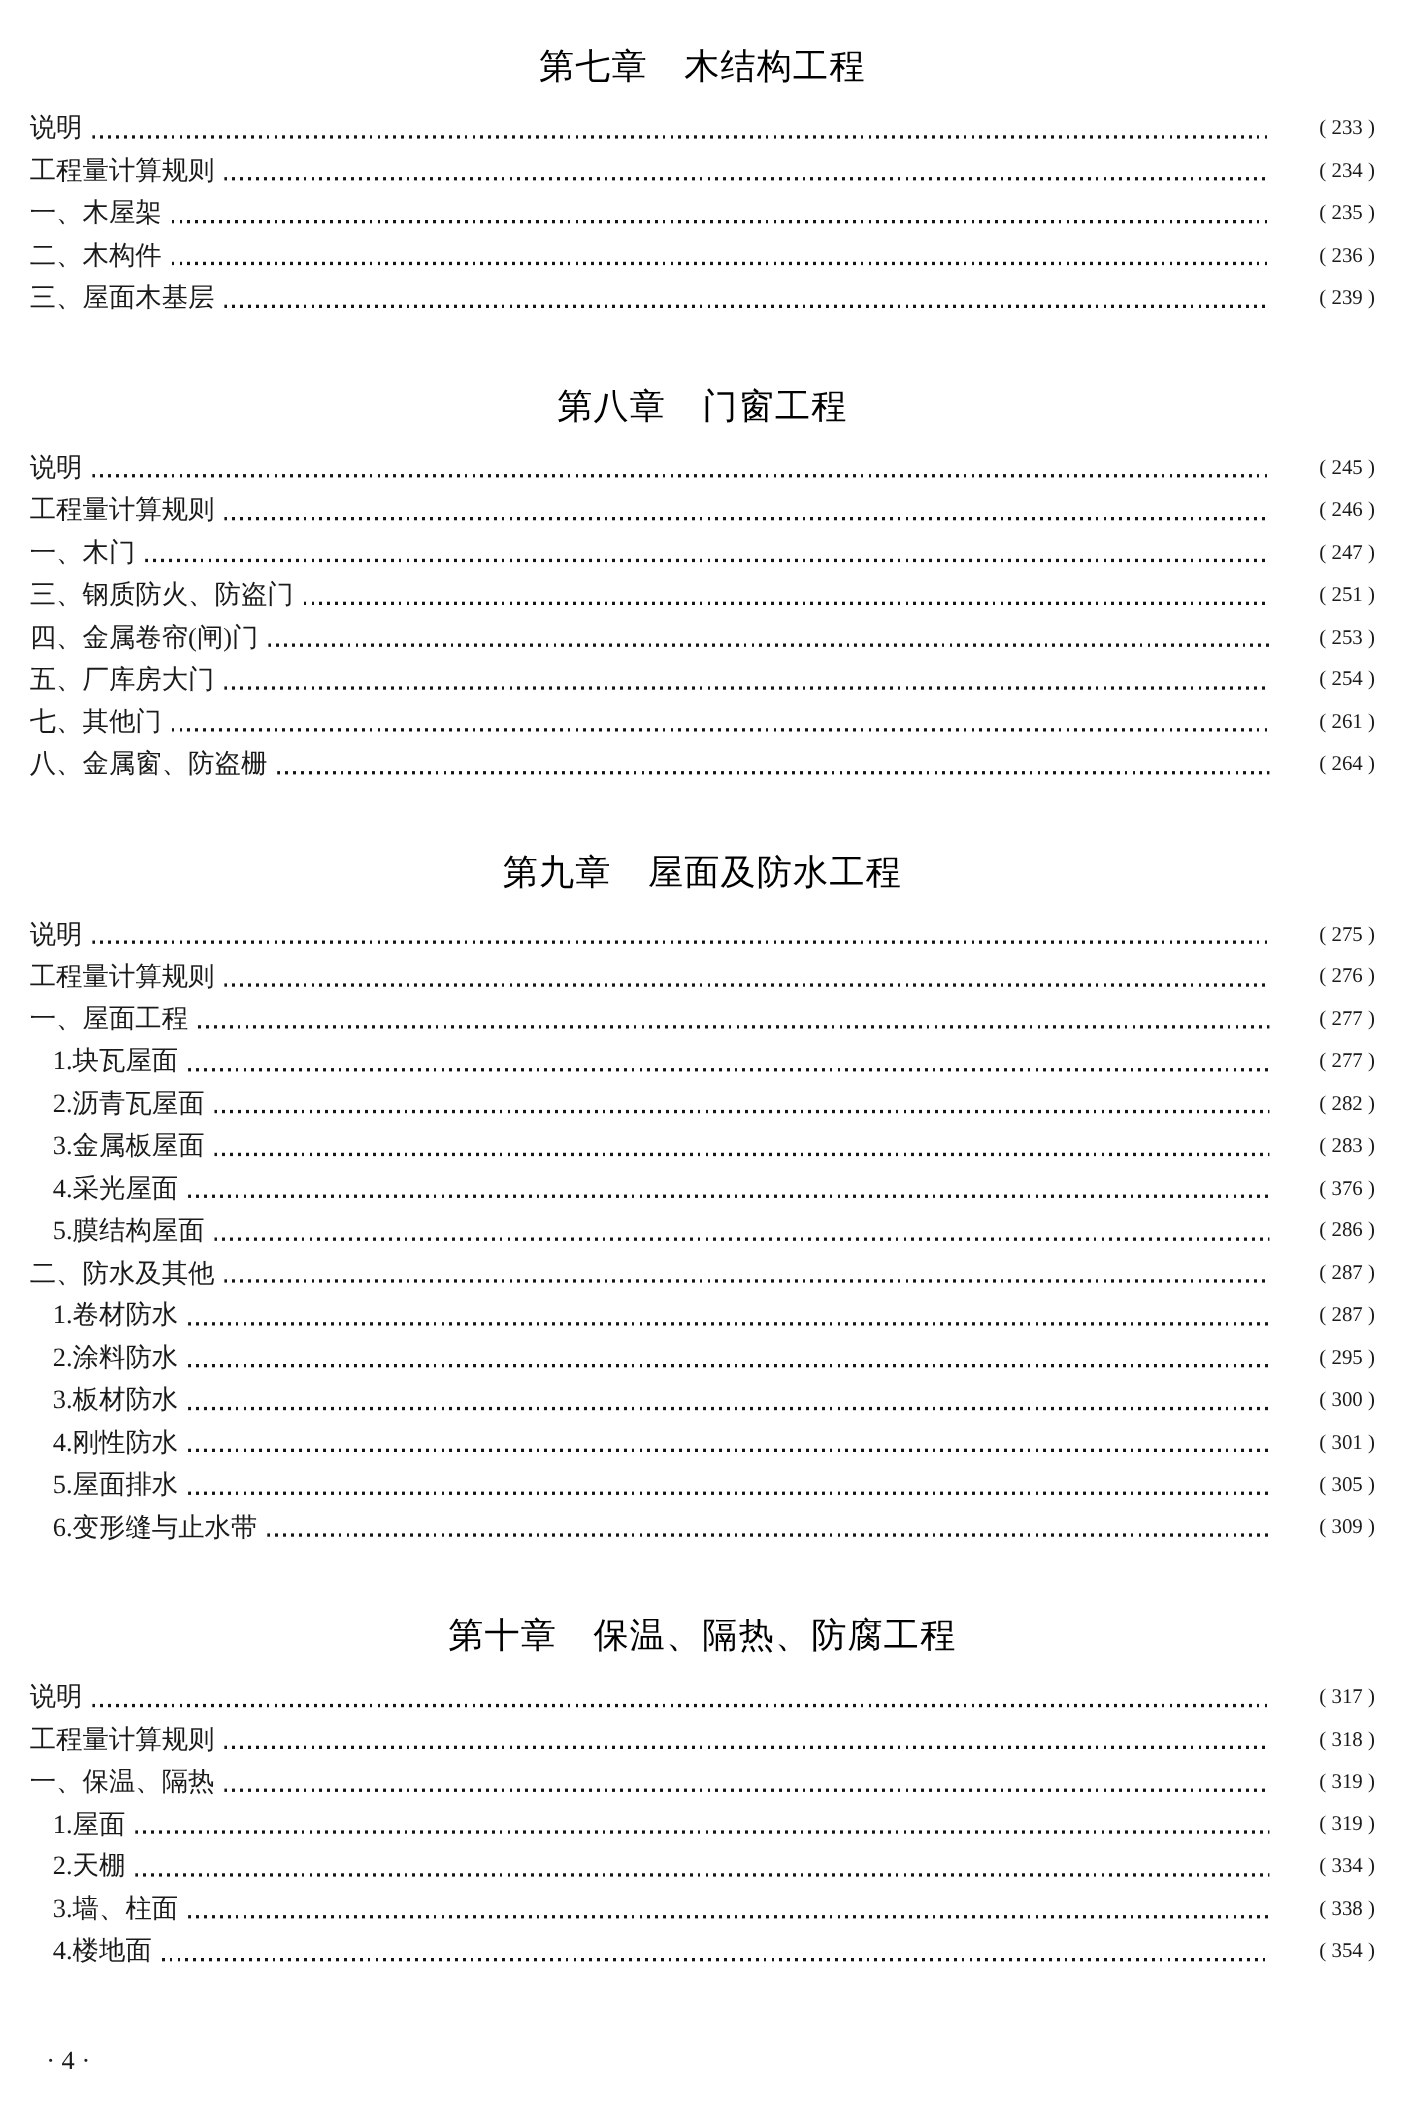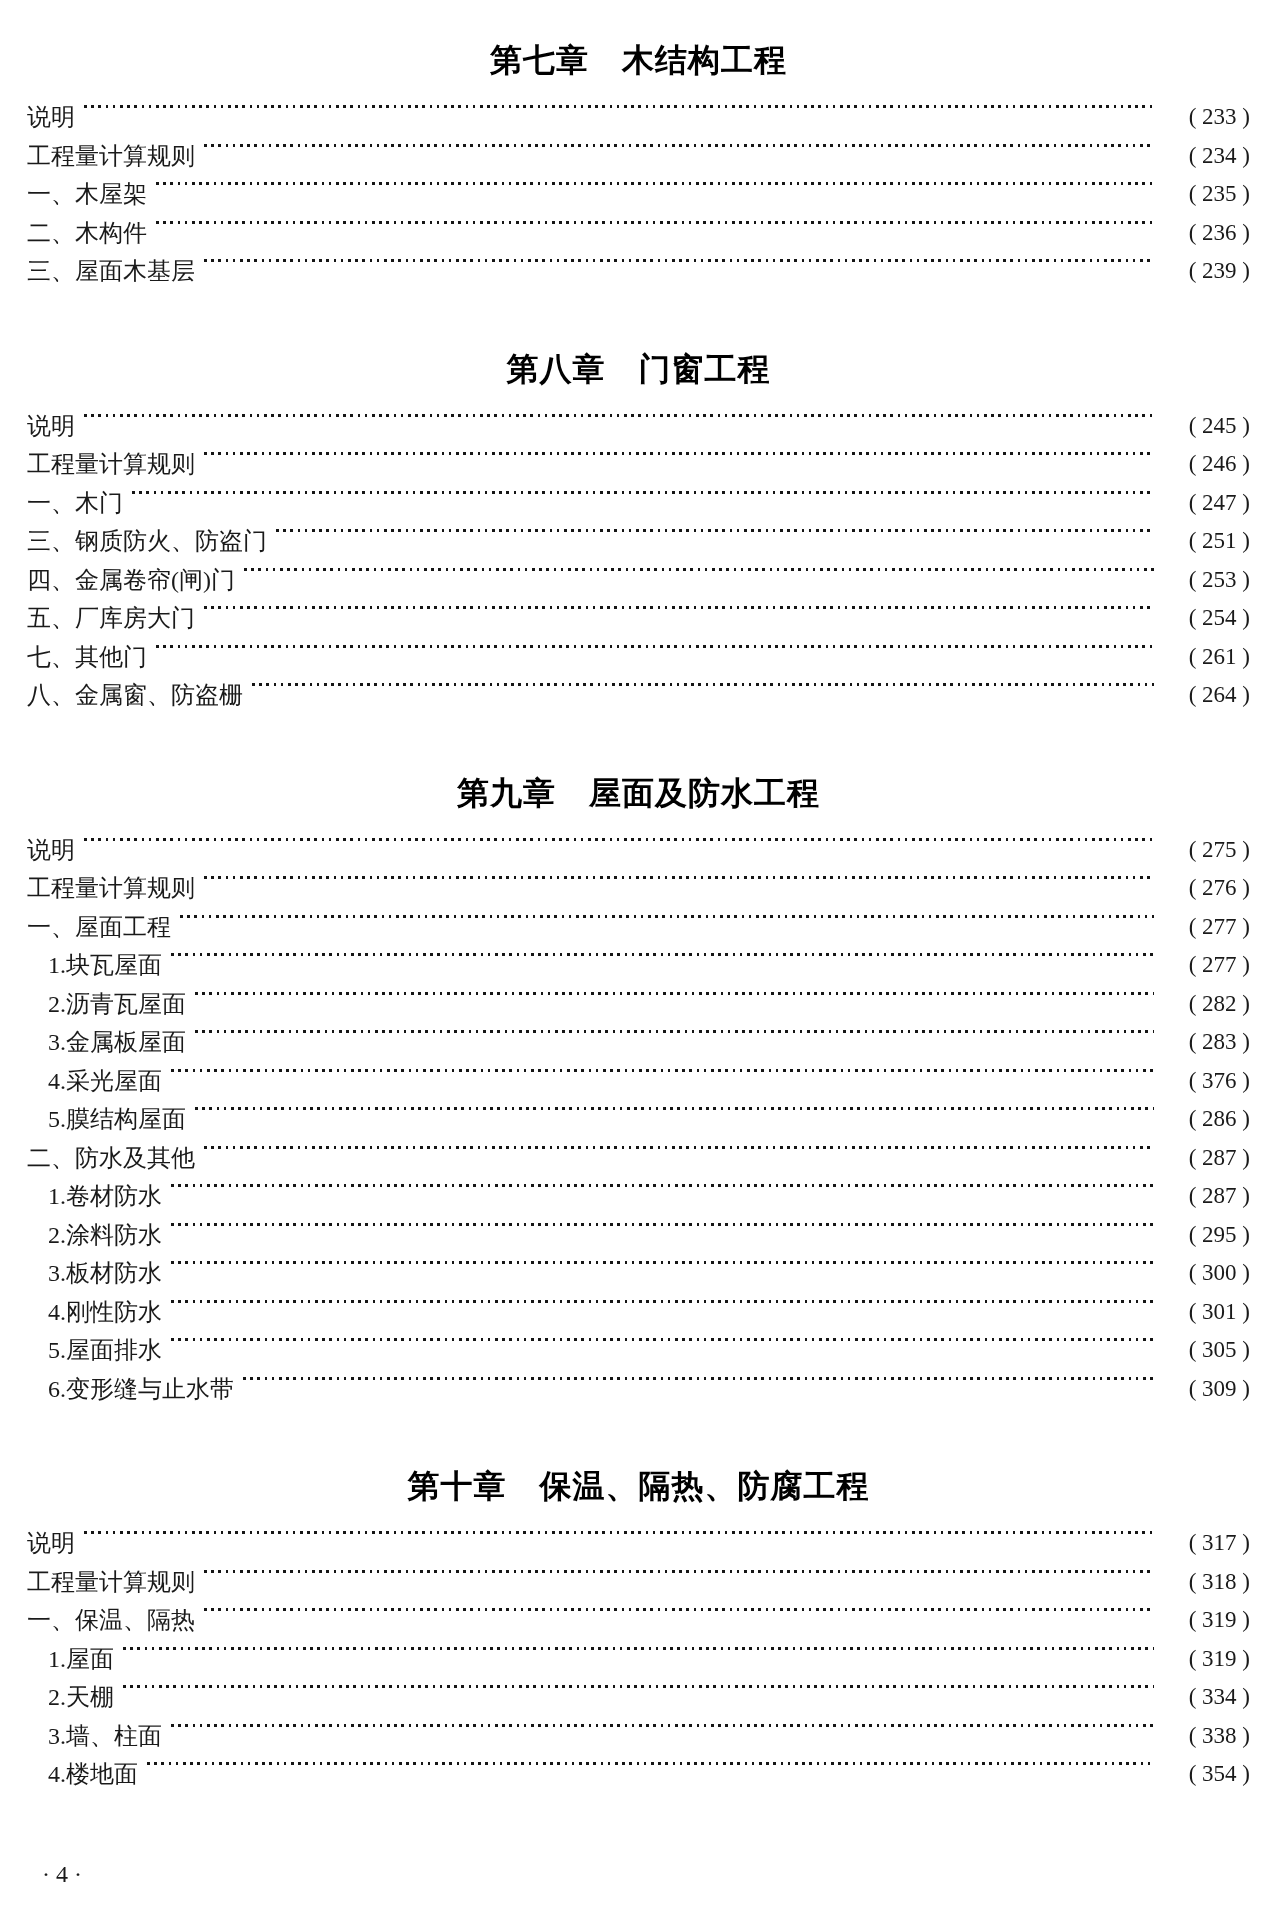--- a/index.html
+++ b/index.html
@@ -13,34 +13,34 @@
     width: 1280px;
     height: 1920px;
     background: #ffffff;
     color: #1a1a1a;
     font-family: "Liberation Serif", serif;
     padding: 38px 30px 0 27px;
     overflow: hidden;
   }
   .chapter-title {
     font-family: "Liberation Sans", sans-serif;
-    font-weight: 700;
+    font-weight: 400;
     font-size: 32px;
     line-height: 44px;
     letter-spacing: 1px;
     text-align: center;
     color: #000000;
     margin: 56px 0 16px 0;
   }
   .chapter-title:first-child {
     margin-top: 0;
   }
   .row {
     display: flex;
-    align-items: flex-start;
+    align-items: center;
     height: 38.5px;
     font-size: 24px;
     line-height: 38.5px;
   }
   .row.sub {
     padding-left: 21px;
   }
   .label {
     white-space: pre;
     flex: 0 0 auto;
@@ -54,21 +54,21 @@
       to right,
       #151515 0px, #151515 2.6px,
       transparent 2.6px, transparent 7.2px
     );
   }
   .pagenum {
     flex: 0 0 auto;
     white-space: pre;
     min-width: 86px;
     text-align: right;
-    font-size: 23px;
+    font-size: 19px;
   }
   .footer {
     position: absolute;
     left: 42px;
     bottom: 32px;
     font-size: 24px;
     color: #1a1a1a;
   }
 </style>
 </head>

